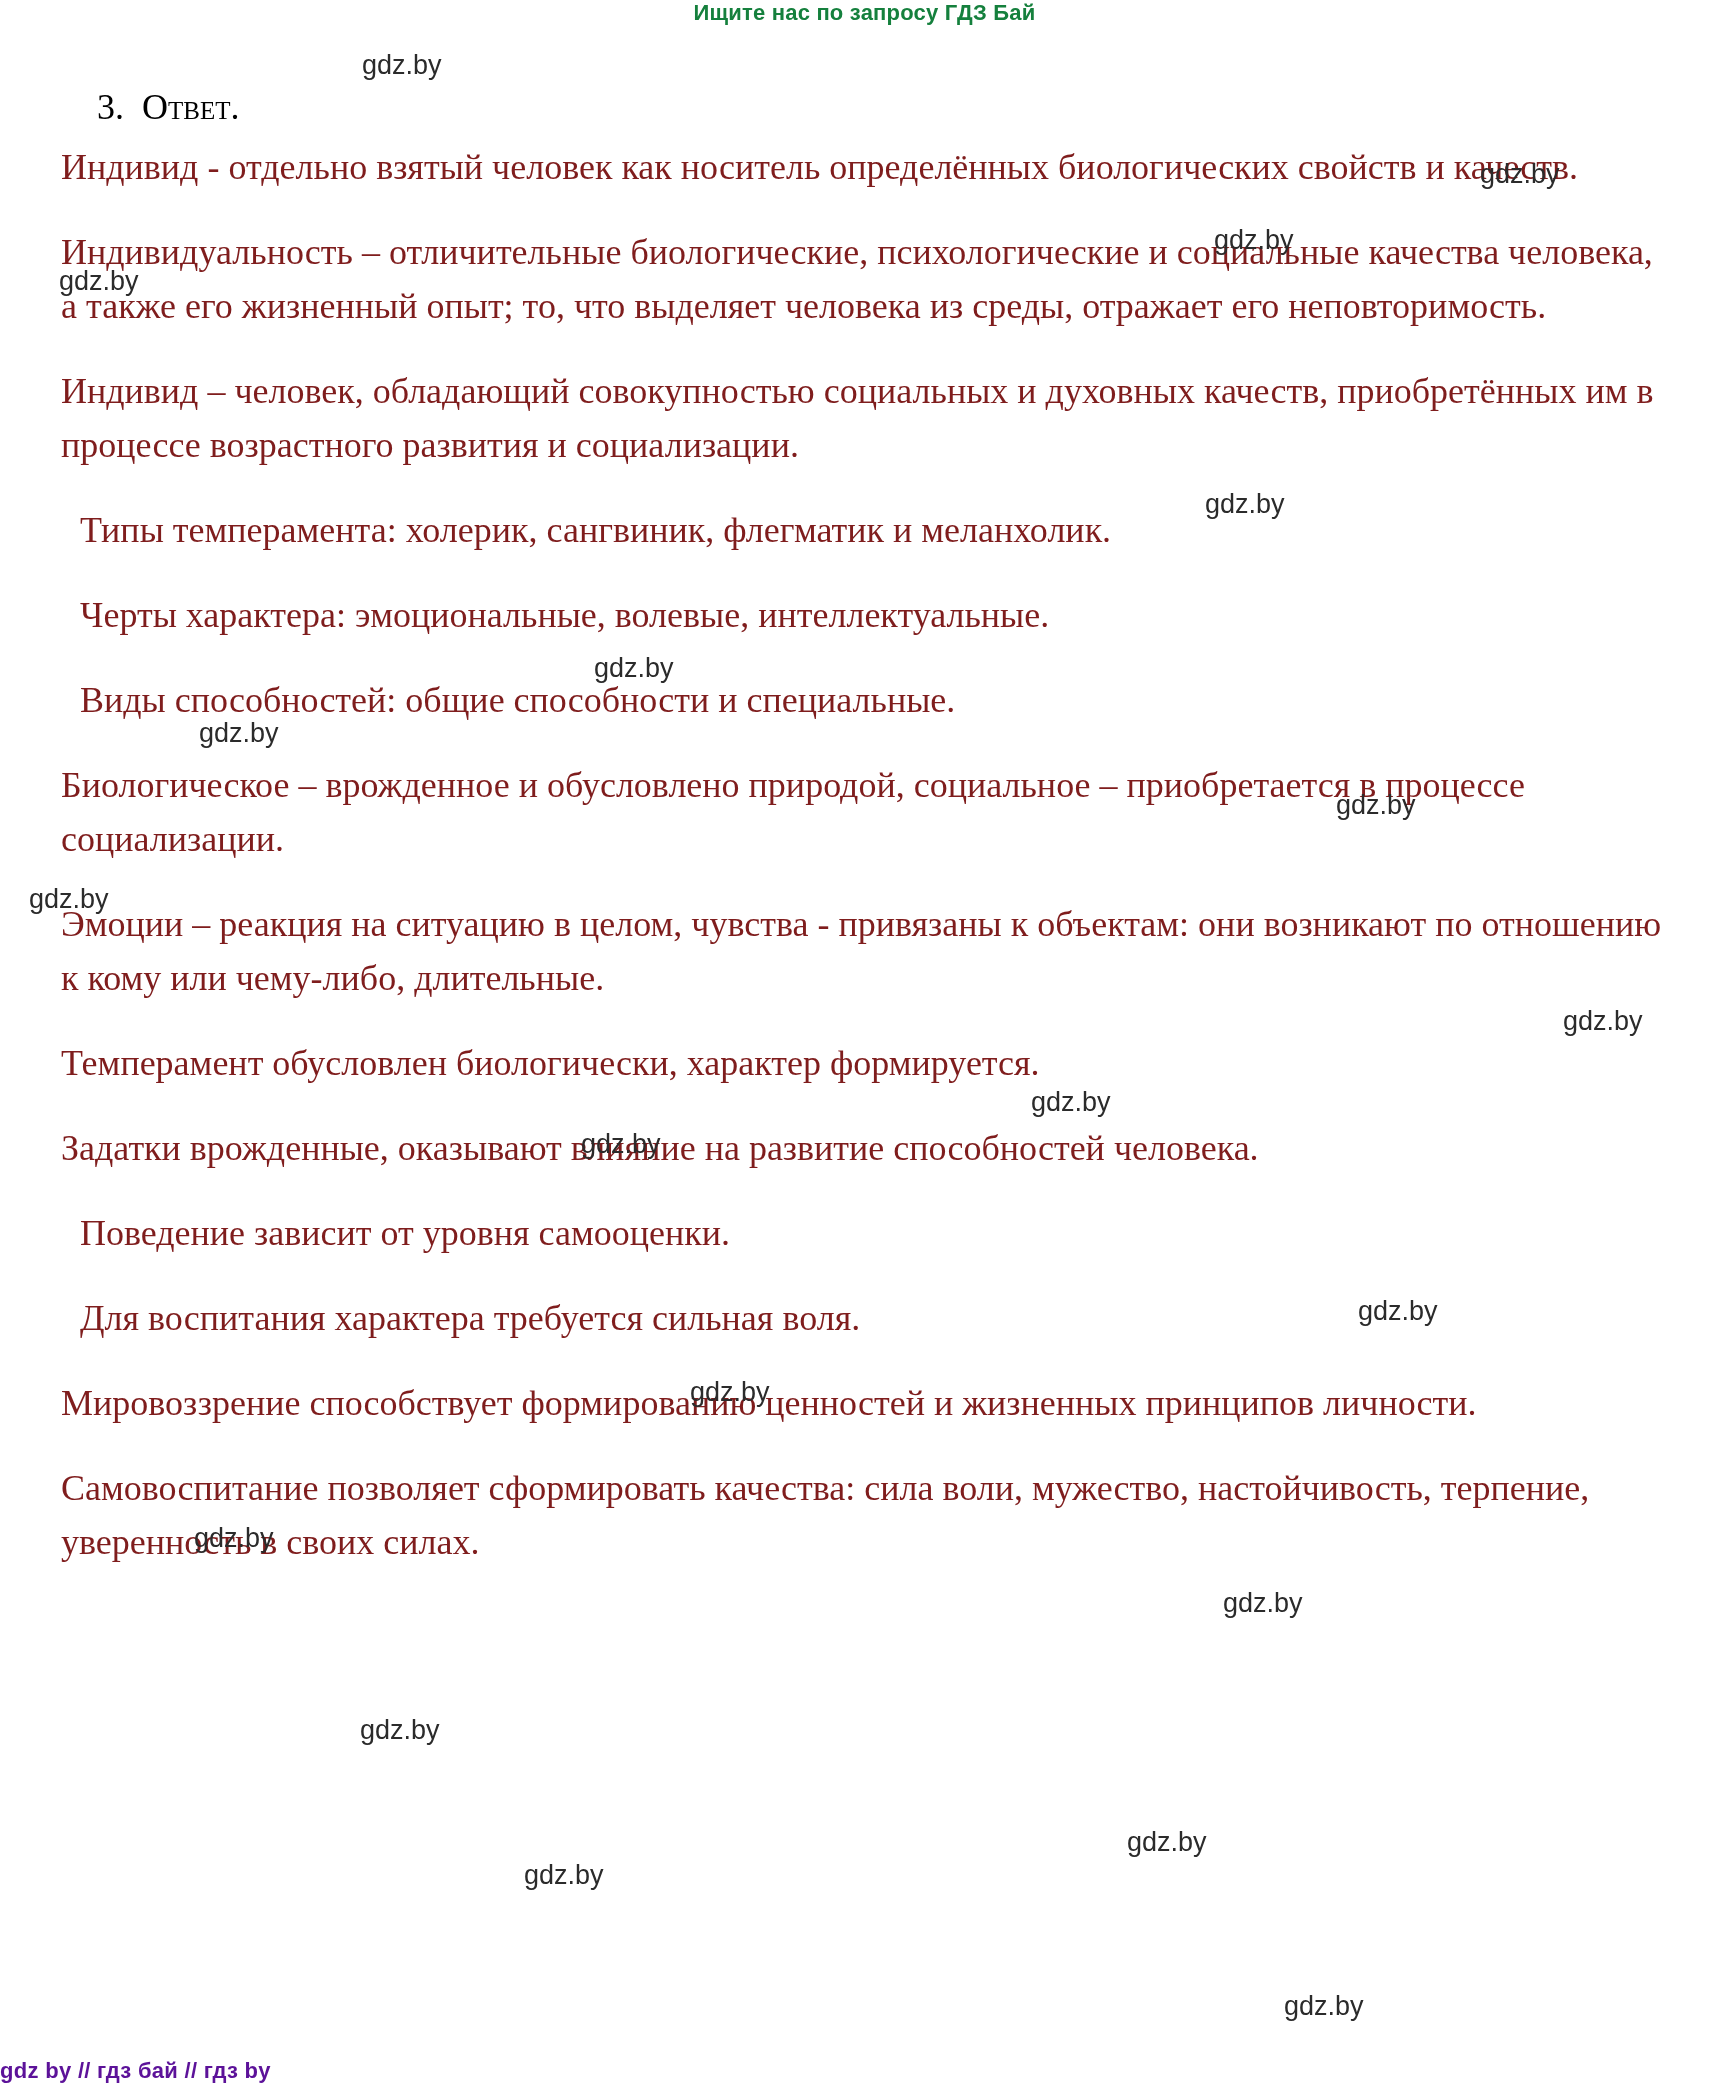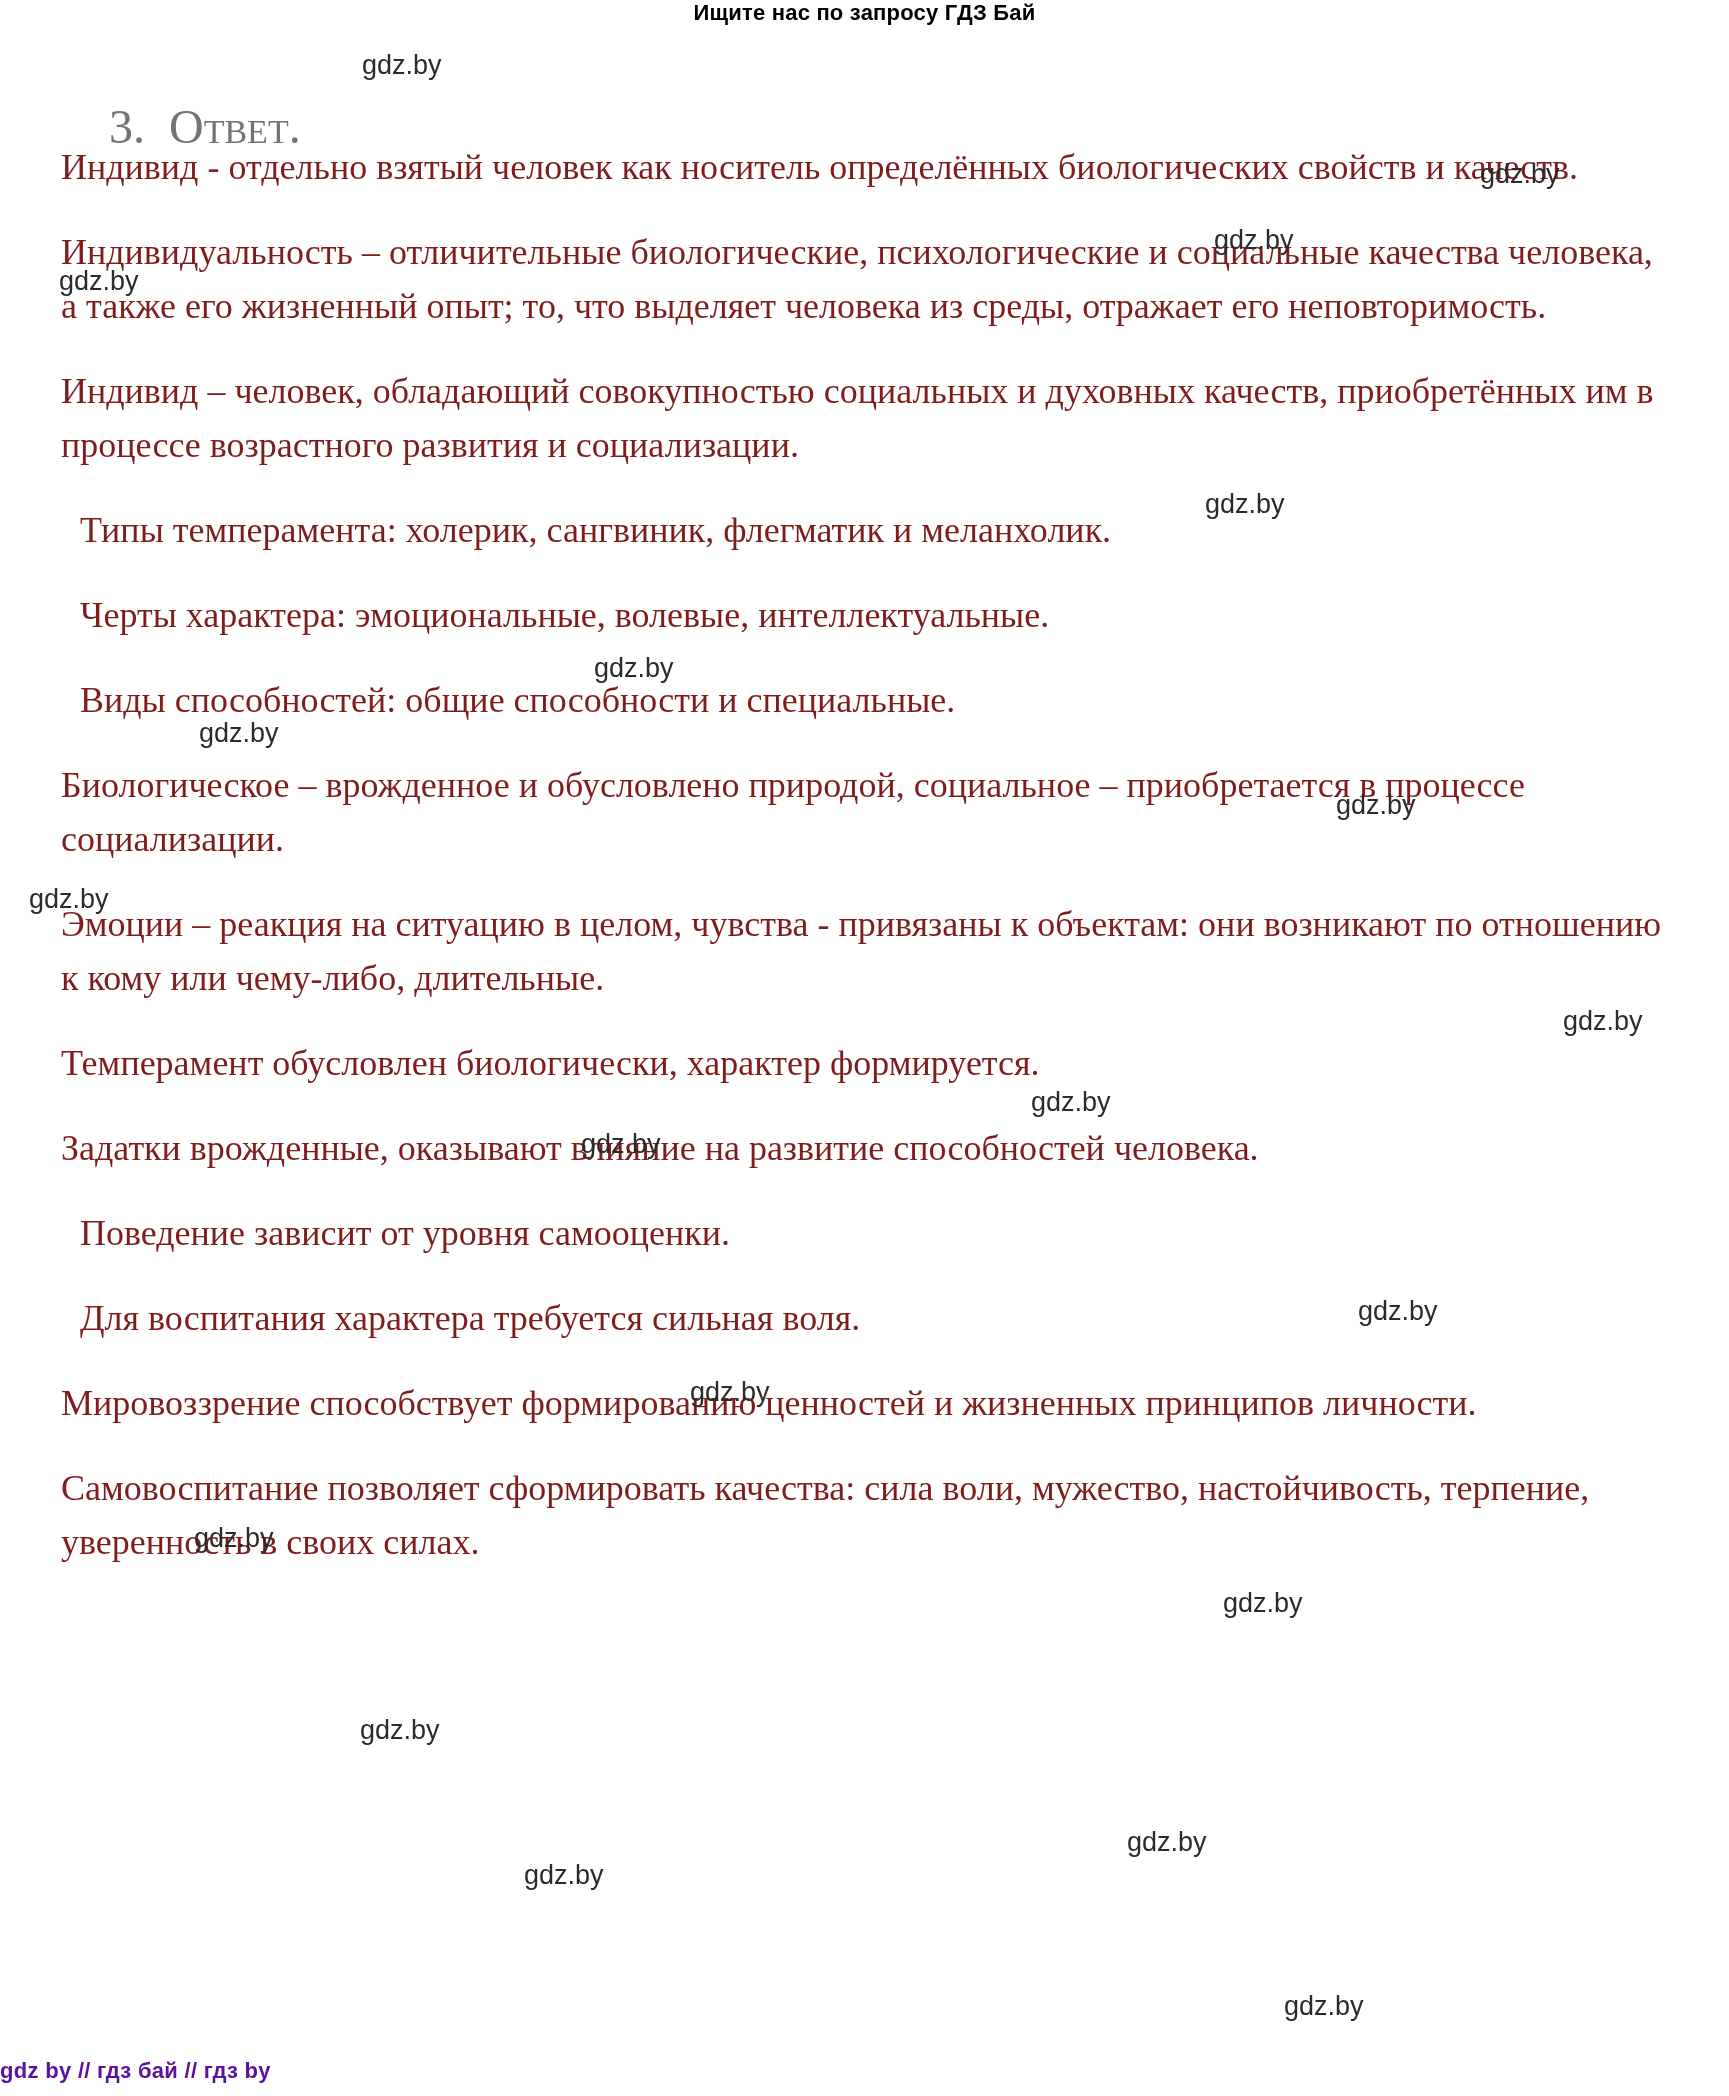--- a/index.html
+++ b/index.html
@@ -19,32 +19,32 @@
   
   .top-banner {
     position: absolute;
     top: 0px;
     left: 0;
     width: 100%;
     text-align: center;
     font-family: "Liberation Sans", "DejaVu Sans", sans-serif;
     font-size: 22px;
     font-weight: 700;
-    color: #000000;
+    color: #15803d;
     letter-spacing: 0.2px;
     line-height: 26px;
   }
 
   
   .answer-heading {
     position: absolute;
     left: 61px;
     top: 44px;
-    font-size: 48px;
-    color: #737373;
+    font-size: 36px;
+    color: #000000;
     font-variant: small-caps;
     white-space: pre;
   }
   .answer-heading .num { font-variant: normal; }
 
   
   .body-col {
     position: absolute;
     left: 61px;
     top: 140px;

